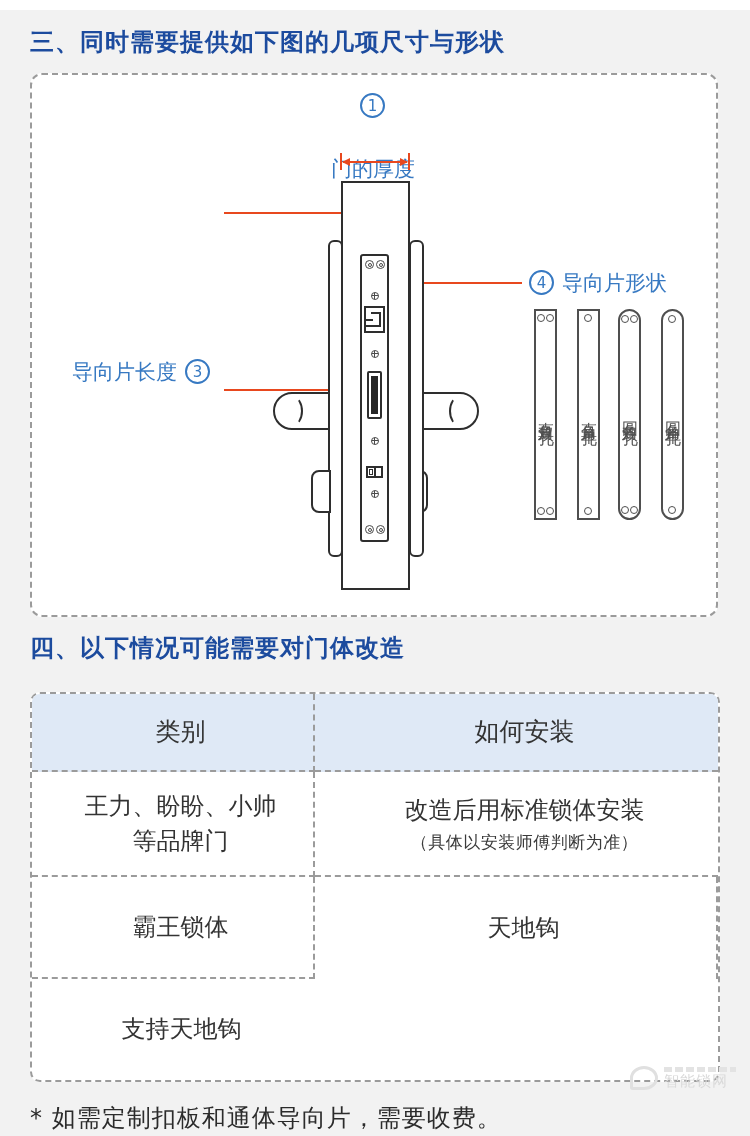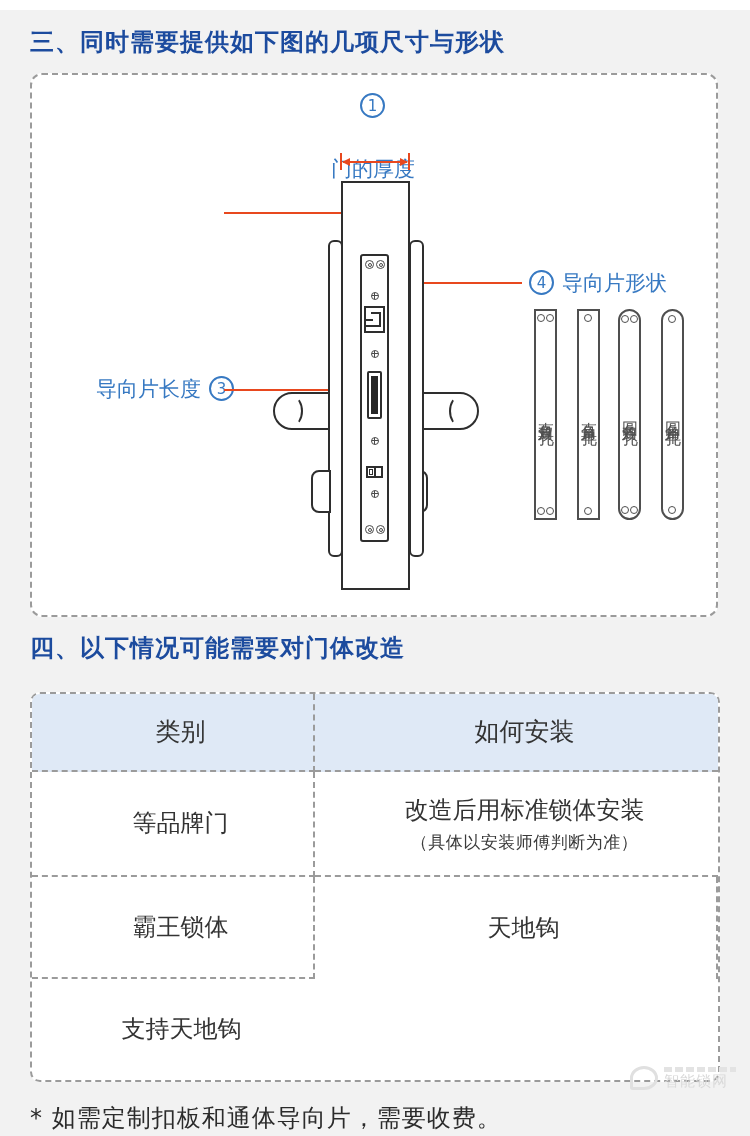--- a/index.html
+++ b/index.html
@@ -164,21 +164,21 @@
 
     <div class="hline" style="left:192px; top:137px; width:152px;"></div>
     <div class="vline" style="left:342px; top:137px; height:19px;"></div>
     <div class="arr arr-down" style="left:339px; top:154px;"></div>
     <div class="vline" style="left:327px; top:157px; height:19px;"></div>
     <div class="vline" style="left:356px; top:157px; height:19px;"></div>
     <div class="hline" style="left:329px; top:166px; width:27px;"></div>
     <div class="arr arr-left" style="left:329px; top:163px;"></div>
     <div class="arr arr-right" style="left:349px; top:163px;"></div>
 
-    <div class="lbl" style="left:40px; top:300px;margin-left:24px;">
+    <div class="lbl" style="left:40px; top:283px;">
       <span>导向片长度</span>
       <span class="circ-num">3</span>
     </div>
     <div class="hline" style="left:192px; top:314px; width:126px;"></div>
     <div class="hline" style="left:308px; top:180px; width:21px;"></div>
     <div class="hline" style="left:308px; top:461px; width:21px;"></div>
     <div class="vline" style="left:317px; top:182px; height:279px;"></div>
     <div class="arr arr-up" style="left:314px; top:182px;"></div>
     <div class="arr arr-down" style="left:314px; top:453px;"></div>
 
@@ -217,20 +217,21 @@
     </div>
   </div>
 
   <div class="sec-heading" id="h4">四、以下情况可能需要对门体改造</div>
 
   <div class="mod-table">
     <div class="cell hdr c1">类别</div>
     <div class="cell hdr">如何安装</div>
 
     <div class="cell c1">
+      <span>王力、盼盼、小帅</span>
       <span>等品牌门</span>
     </div>
     <div class="cell">
       <span>改造后用标准锁体安装</span>
       <span class="note">（具体以安装师傅判断为准）</span>
     </div>
 
     <div class="cell c1">
       <span>霸王锁体</span>
     </div>

